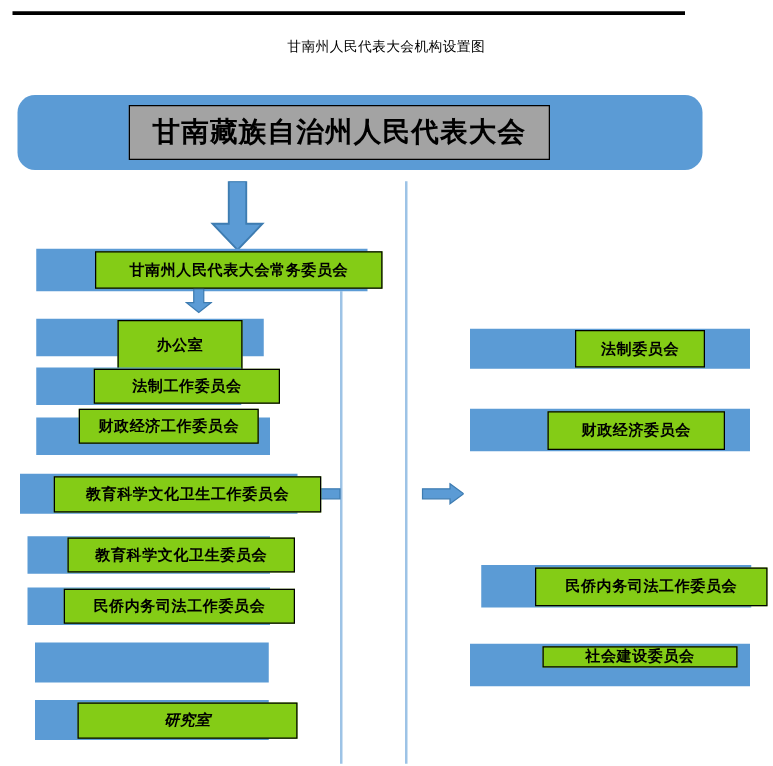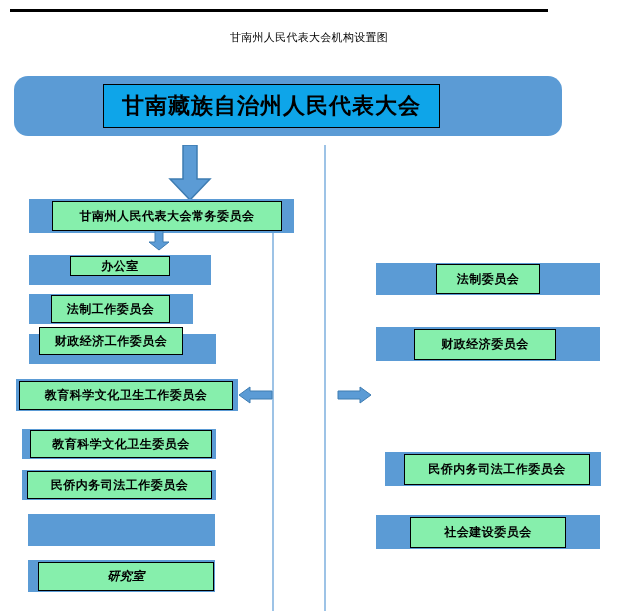--- a/index.html
+++ b/index.html
@@ -50,50 +50,51 @@
     height: 60px;
     background: #5B9BD5;
     border-radius: 14px;
   }
   .banner-label {
     position: absolute;
     left: 103px;
     top: 84px;
     width: 337px;
     height: 44px;
-    background: #0ea5e9;
+    background: #a3a3a3;
     border: 1px solid #000000;
     box-sizing: border-box;
     display: flex;
     align-items: center;
     justify-content: center;
     font-size: 22px;
     font-weight: bold;
     color: #000000;
     letter-spacing: 1px;
     white-space: nowrap;
   }
   
   .bar {
     position: absolute;
     background: #5B9BD5;
   }
   .bar-label {
     position: absolute;
-    background: #86efac;
+    background: #84cc16;
     border: 1px solid #000000;
     box-sizing: border-box;
     display: flex;
     align-items: center;
     justify-content: center;
     font-size: 12px;
     font-weight: bold;
     color: #000000;
     letter-spacing: 0.5px;
     white-space: nowrap;
+    margin-left: 24px;
   }
   
   .arrow-down-big {
     position: absolute;
     left: 168px;
     top: 145px;
     width: 44px;
     height: 56px;
   }
   .arrow-down-small {
@@ -160,24 +161,24 @@
     </svg>
   </div>
 
   <div class="arrow-right">
     <svg viewBox="0 0 34 18" width="34" height="18">
       <polygon points="34,9 23,1 23,5 1,5 1,13 23,13 23,17" fill="#5B9BD5" stroke="#3E7CB1" stroke-width="1"></polygon>
     </svg>
   </div>
 
   <div class="bar" style="left:29px; top:255px; width:182px; height:30px;"></div>
-  <div class="bar-label" style="left:70px; top:256px; width:100px; height:20px;">办公室</div>
+  <div class="bar-label" style="left:70px; top:256px; width:100px; height:40px;">办公室</div>
 
   <div class="bar" style="left:29px; top:294px; width:164px; height:30px;"></div>
-  <div class="bar-label" style="left:51px; top:295px; width:119px; height:28px;">法制工作委员会</div>
+  <div class="bar-label" style="left:51px; top:295px; width:149px; height:28px;">法制工作委员会</div>
 
   <div class="bar" style="left:29px; top:334px; width:187px; height:30px;"></div>
   <div class="bar-label" style="left:39px; top:327px; width:144px; height:28px;">财政经济工作委员会</div>
 
   <div class="bar" style="left:16px; top:379px; width:222px; height:32px;"></div>
   <div class="bar-label" style="left:19px; top:381px; width:214px; height:29px;font-family:Liberation Mono, monospace;">教育科学文化卫生工作委员会</div>
 
   <div class="bar" style="left:22px; top:429px; width:194px; height:30px;"></div>
   <div class="bar-label" style="left:30px; top:430px; width:182px; height:28px;">教育科学文化卫生委员会</div>
 
@@ -192,15 +193,15 @@
   <div class="bar" style="left:376px; top:263px; width:224px; height:32px;"></div>
   <div class="bar-label" style="left:436px; top:264px; width:104px; height:30px;">法制委员会</div>
 
   <div class="bar" style="left:376px; top:327px; width:224px; height:34px;"></div>
   <div class="bar-label" style="left:414px; top:329px; width:142px; height:31px;">财政经济委员会</div>
 
   <div class="bar" style="left:385px; top:452px; width:216px; height:34px;"></div>
   <div class="bar-label" style="left:404px; top:454px; width:186px; height:31px;">民侨内务司法工作委员会</div>
 
   <div class="bar" style="left:376px; top:515px; width:224px; height:34px;"></div>
-  <div class="bar-label" style="left:410px; top:517px; width:156px; height:31px;">社会建设委员会</div>
+  <div class="bar-label" style="left:410px; top:517px; width:156px; height:17px;">社会建设委员会</div>
 
 </div>
 
 </body></html>

